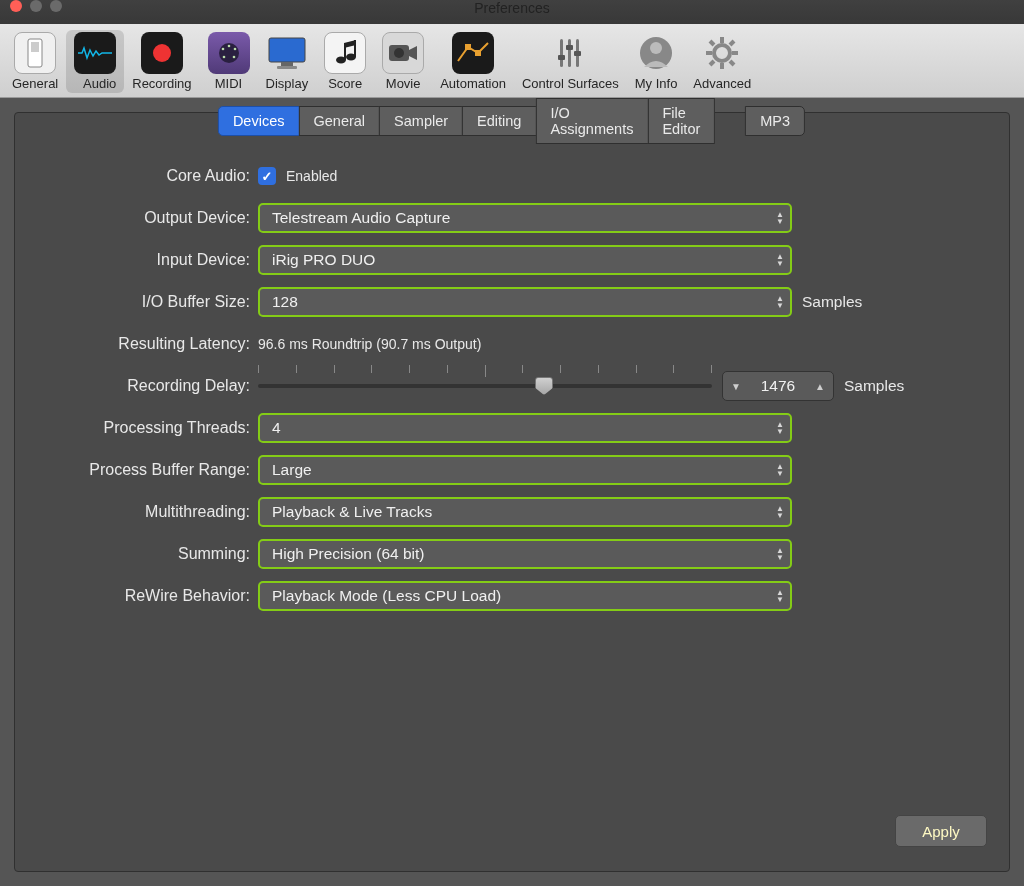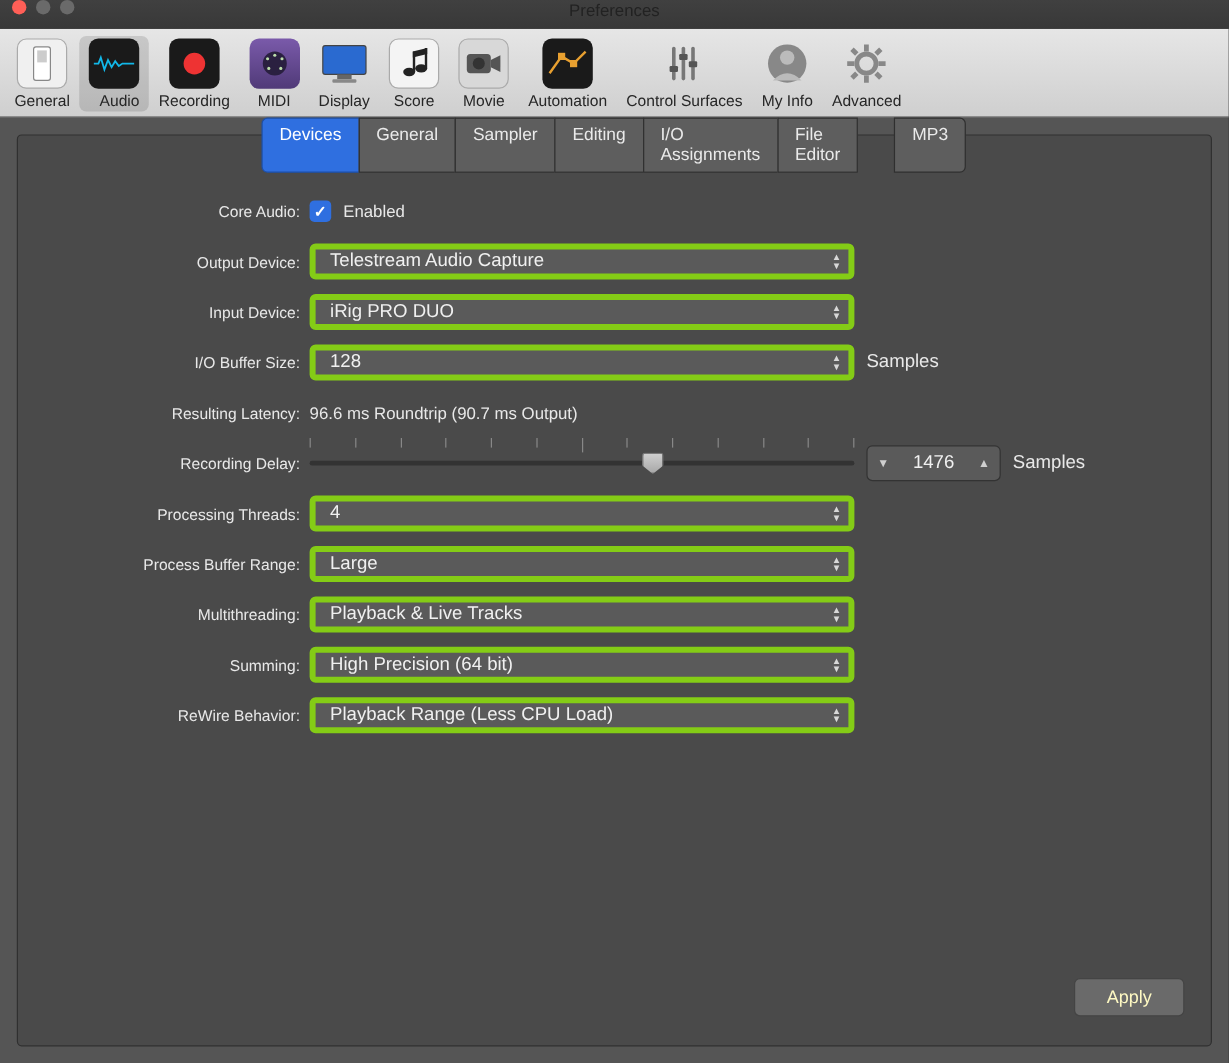--- a/index.html
+++ b/index.html
@@ -12,30 +12,30 @@
   .dot.min { background: #6a6a6a; }
   .dot.max { background: #6a6a6a; }
   .title { position: absolute; left: 0; right: 0; text-align: center; color: #222; font-size: 14px; }
   .toolbar { background: linear-gradient(#e6e6e6,#cfcfcf); display: flex; align-items: flex-end; padding: 6px 4px 4px 4px; gap: 0; border-bottom: 1px solid #9a9a9a; }
   .tb-item { display: flex; flex-direction: column; align-items: center; padding: 2px 8px; border-radius: 6px; cursor: default; }
   .tb-item.selected { background: rgba(0,0,0,0.12); align-items: flex-end; }
   .tb-icon { width: 42px; height: 42px; border-radius: 8px; display: flex; align-items: center; justify-content: center; margin-bottom: 2px; }
   .tb-label { font-size: 13px; color: #262626; }
   .content { flex: 1; background: #555; padding: 14px; display: flex; }
   .panel { flex:1; background: #4a4a4a; border: 1px solid #303030; border-radius: 4px; display: flex; flex-direction: column; position: relative; }
-  .tabs { display: flex; position: absolute; top: -15px; left: 50%; transform: translateX(-50%); }
+  .tabs { display: flex; position: absolute; top: -15px; left: 50%; transform: translateX(-50%); align-items: center; }
   .tab { background: #5e5e5e; color: #eaeaea; font-size: 14.5px; padding: 6px 14px; border: 1px solid #2f2f2f; margin-left: -1px; cursor: default; }
   .tab:first-child { border-top-left-radius: 5px; border-bottom-left-radius: 5px; }
   .tab:last-child { border-top-right-radius: 5px; border-bottom-right-radius: 5px; margin-left: 30px; }
   .tab.active { background: #2f6fe0; color: #fff; border-color:#1d4fa8; }
   .form { margin-top: 34px; padding: 8px 0; }
   .row { display: flex; align-items: center; height: 42px; }
-  .lbl { width: 243px; text-align: right; padding-right: 8px; color: #e8e8e8; font-size: 13px; }
+  .lbl { width: 243px; text-align: right; padding-right: 8px; color: #e8e8e8; font-size: 16px; }
   .val { display: flex; align-items: center; gap: 10px; }
-  .select { width: 454px; height: 30px; background: #5a5a5a; border: 5px solid #84cc16; border-radius: 5px; color: #f0f0f0; font-size: 15.5px; padding: 0 28px 0 12px; position: relative; display:flex; align-items:center; }
+  .select { width: 534px; height: 30px; background: #5a5a5a; border: 2px solid #84cc16; border-radius: 5px; color: #f0f0f0; font-size: 15.5px; padding: 0 28px 0 12px; position: relative; display:flex; align-items:center; }
   .stepperv { position: absolute; right: 6px; top: 50%; transform: translateY(-50%); display:flex; flex-direction:column; gap:1px; color:#d8d8d8; font-size:8px; line-height:7px;}
   .unit { color: #e8e8e8; font-size: 15.5px; text-align: right; }
   .static { color: #e8e8e8; font-size: 14px; }
   .checkbox { width: 18px; height: 18px; background: #2f6fe0; border-radius: 4px; display:flex; align-items:center; justify-content:center; color:#fff; font-size:13px; font-weight:bold;}
   .slider-wrap { width: 454px; position: relative; height: 30px; display:flex; align-items:center; }
   .slider-track { width: 100%; height: 4px; background: #333; border-radius: 2px; position: relative; }
   .ticks { position:absolute; left:0; right:0; top:-6px; display:flex; justify-content:space-between; }
   .tick { width:1px; height:8px; background:#888; }
   .thumb { position:absolute; top:50%; width:18px; height:18px; background:#bfbfbf; border:1px solid #777; border-radius:3px 3px 9px 9px; transform: translate(-50%,-50%) rotate(45deg); border-radius:2px;}
   .thumb { border-radius:3px; transform: translate(-50%,-50%); background: linear-gradient(#d0d0d0,#a8a8a8); clip-path: polygon(50% 100%, 0 60%, 0 0, 100% 0, 100% 60%);}
@@ -311,21 +311,21 @@
               <span>High Precision (64 bit)</span>
               <span class="stepperv">▲<br>▼</span>
             </div>
           </div>
         </div>
 
         <div class="row">
           <div class="lbl">ReWire Behavior:</div>
           <div class="val">
             <div class="select">
-              <span>Playback Range (Less CPU Load)</span>
+              <span>Playback Mode (Less CPU Load)</span>
               <span class="stepperv">▲<br>▼</span>
             </div>
           </div>
         </div>
 
       </div>
 
       <div class="apply-row">
         <div class="apply">Apply</div>
       </div>

